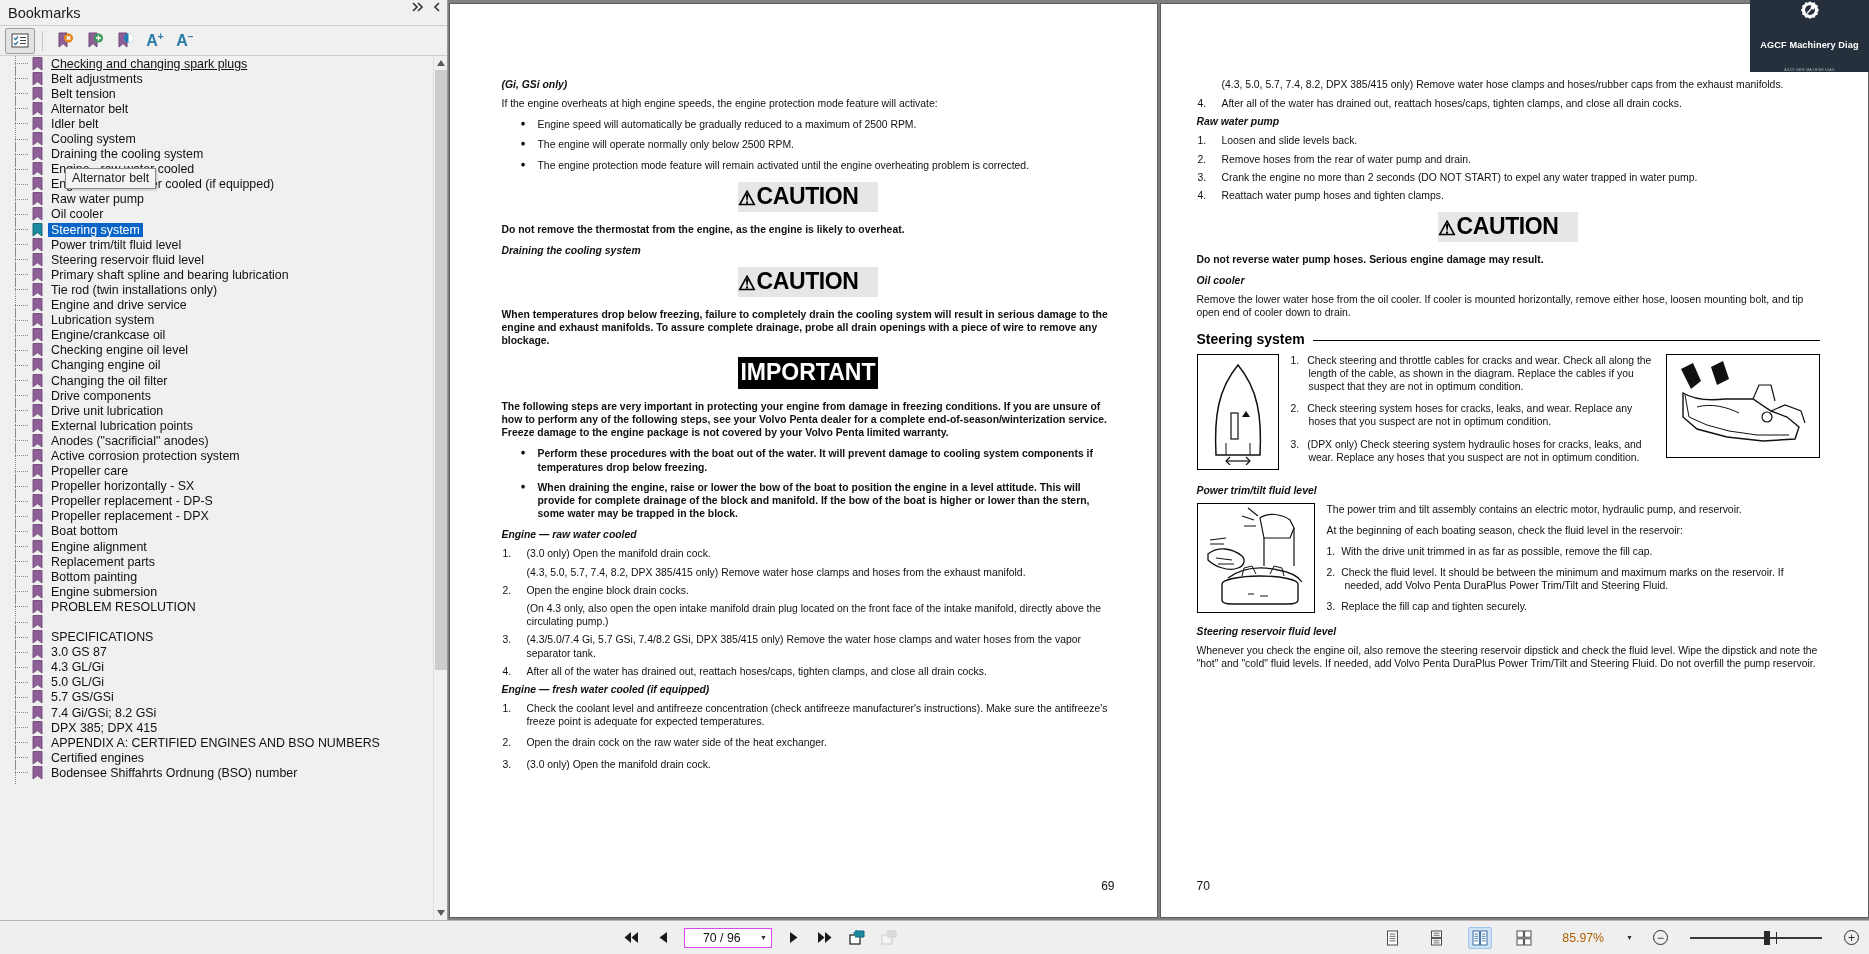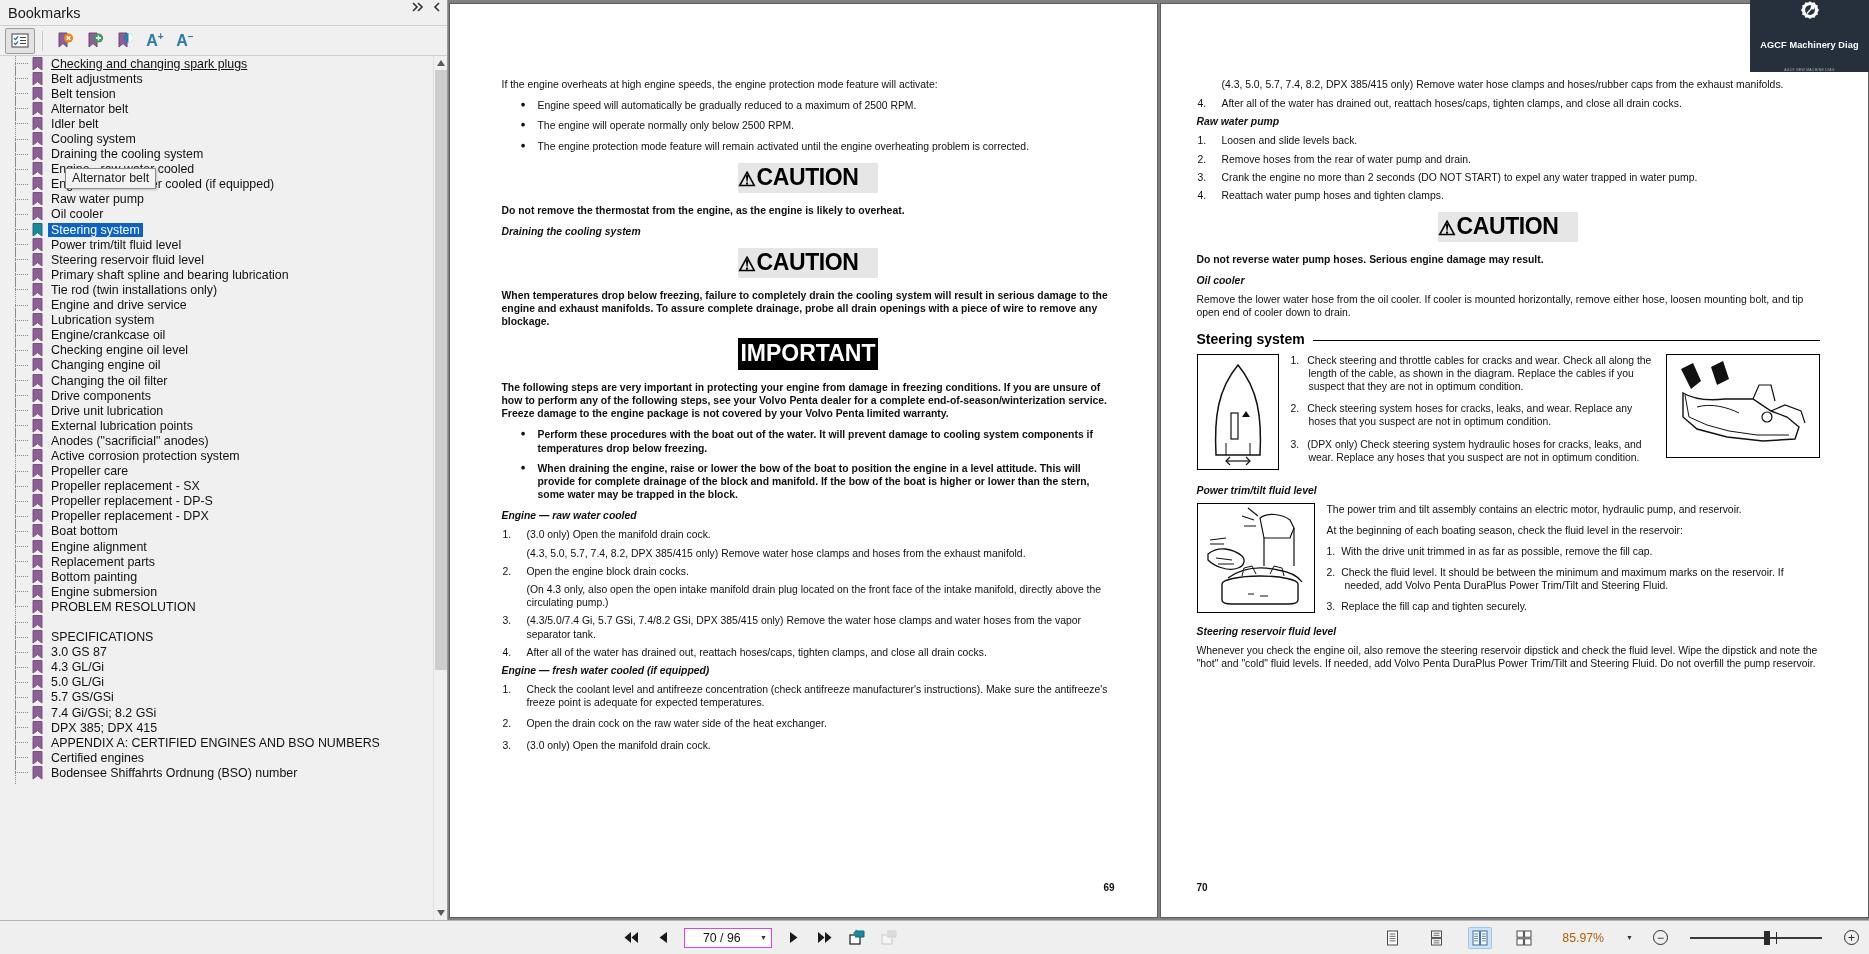--- a/index.html
+++ b/index.html
@@ -146,21 +146,21 @@
     font-size: 14px; font-weight: bold; color: #000; margin: 11px 0 7px 0;
     display: flex; align-items: center; gap: 8px; white-space: nowrap;
   }
   .sec-head .rule { flex: 1 1 auto; height: 0; border-top: 1px solid #000; margin-top: 4px; }
 
   .figrow { display: flex; gap: 12px; align-items: flex-start; margin-bottom: 6px; }
   .figbox { border: 1px solid #000; background: #fff; flex: 0 0 auto; }
   .figcol { flex: 1 1 auto; }
   .figbox.float-right { float: right; margin: 0 0 4px 10px; }
 
-  .pagenum { position: absolute; bottom: 24px; font-size: 10px; color: #101010; font-weight: bold; }
+  .pagenum { position: absolute; bottom: 24px; font-size: 12px; color: #101010; }
   .pagenum.l { right: 42px; }
   .pagenum.r { left: 36px; }
 
   
   .watermark {
     position: absolute; right: 0; top: 0; width: 119px; height: 72px;
     background: #26303c; display: flex; flex-direction: column;
     align-items: center; justify-content: space-between; gap: 18px; z-index: 50;
   }
   .watermark .wm-title { color: #fff; font-size: 9.2px; font-weight: bold; letter-spacing: .1px; }
@@ -521,21 +521,21 @@
               </span>
               <span class="tlabel">Propeller care</span>
             </div>
             <div class="tnode">
               <span class="tdash"></span>
               <span class="bmk">
                 <svg width="11" height="14" viewBox="0 0 11 14">
                   <path d="M1 0.5 H10 V13 L5.5 9.6 L1 13 Z" fill="#8e5f96" stroke="#6f4878" stroke-width="0.9"></path>
                 </svg>
               </span>
-              <span class="tlabel">Propeller replacement - SX</span>
+              <span class="tlabel">Propeller horizontally - SX</span>
             </div>
             <div class="tnode">
               <span class="tdash"></span>
               <span class="bmk">
                 <svg width="11" height="14" viewBox="0 0 11 14">
                   <path d="M1 0.5 H10 V13 L5.5 9.6 L1 13 Z" fill="#8e5f96" stroke="#6f4878" stroke-width="0.9"></path>
                 </svg>
               </span>
               <span class="tlabel">Propeller replacement - DP-S</span>
             </div>
@@ -718,20 +718,21 @@
             </svg>
         </div>
       </div>
     </div>
 
     <div class="viewer">
 
       <div class="page">
         <div class="page-inner">
 
+          <div class="it">(Gi, GSi only)</div>
           <div class="p">If the engine overheats at high engine speeds, the engine protection mode feature will activate:</div>
 
           <ul class="bl">
             <li>Engine speed will automatically be gradually reduced to a maximum of 2500 RPM.</li>
             <li>The engine will operate normally only below 2500 RPM.</li>
             <li>The engine protection mode feature will remain activated until the engine overheating problem is corrected.</li>
           </ul>
 
           <div class="caution">
             <span class="warn">⚠</span><span>CAUTION</span>

